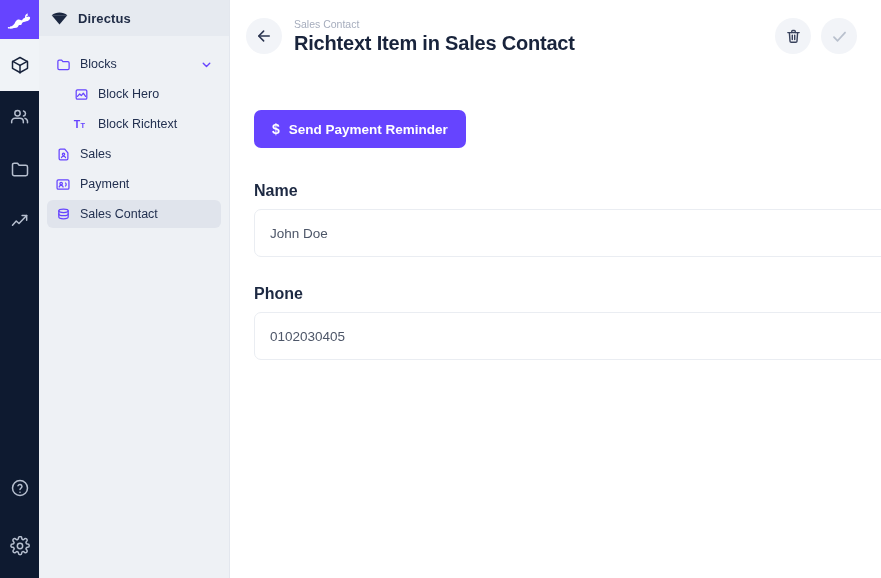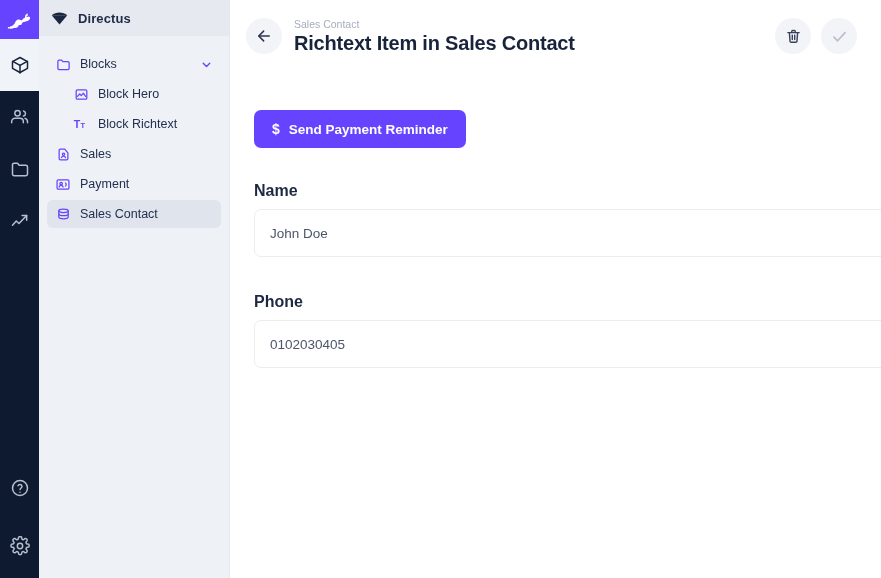--- a/index.html
+++ b/index.html
@@ -90,21 +90,21 @@
   .content { padding: 0 24px; }
   .cta {
     display: inline-flex; align-items: center; gap: 9px;
     background: #6644ff; color: #ffffff; border: none;
     height: 38px; padding: 0 18px; border-radius: 7px;
     font-size: 13.5px; font-weight: 700; cursor: pointer;
     margin-top: 38px;
   }
   .cta .cta-icon { font-size: 14px; font-weight: 700; }
 
-  .field { margin-top: 36px; max-width: 610px; }
+  .field { margin-top: 28px; max-width: 610px; }
   .field-label {
     font-size: 16px; font-weight: 700; color: #1d2942;
     margin-bottom: 9px; display: block;
   }
   .field-input {
     width: 714px; height: 48px;
     border: 1px solid #eaedf2; border-radius: 7px;
     background: #ffffff;
     font-size: 13.5px; color: #4d5668;
     padding: 0 15px;

